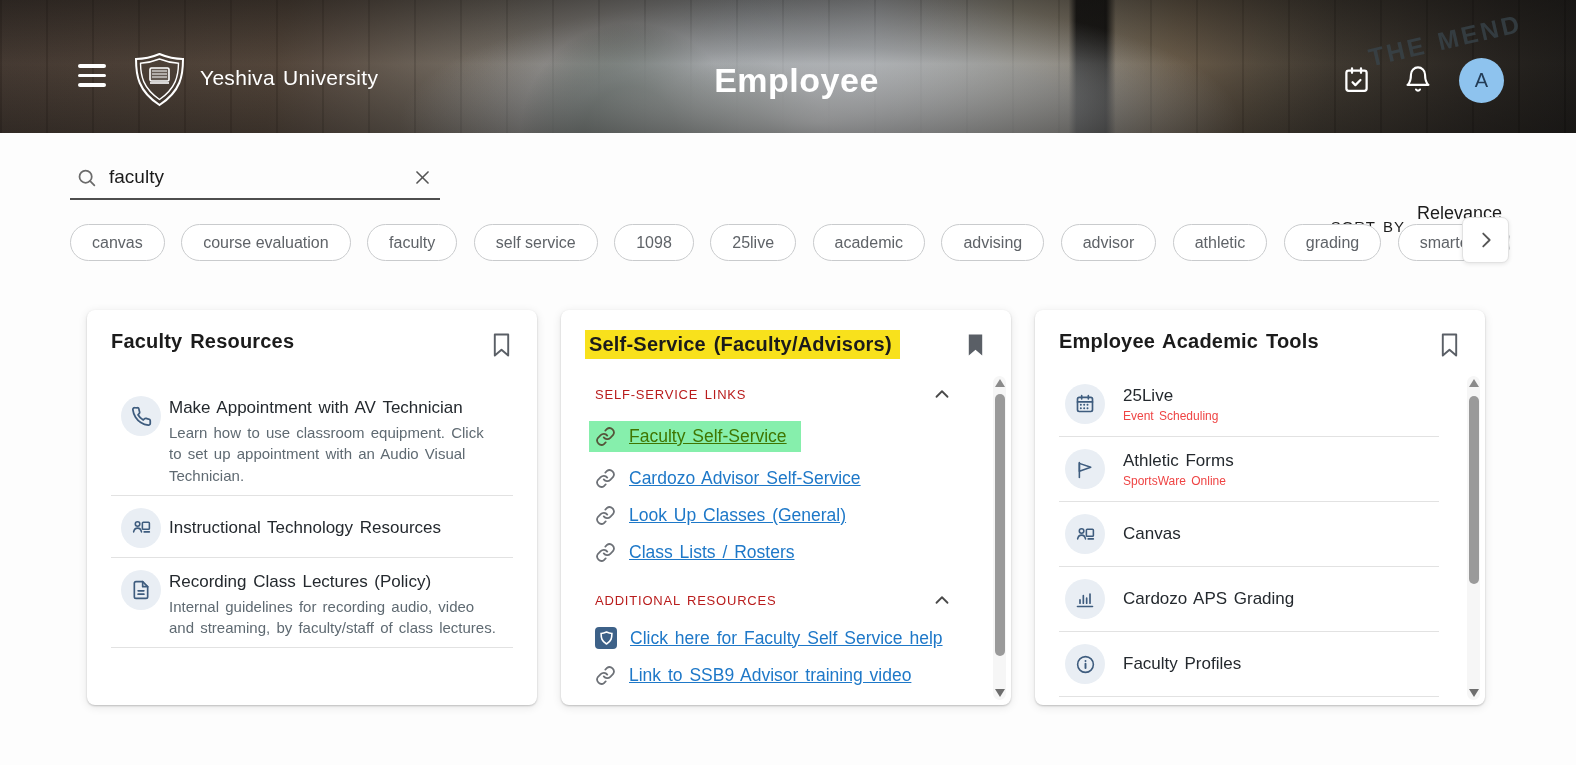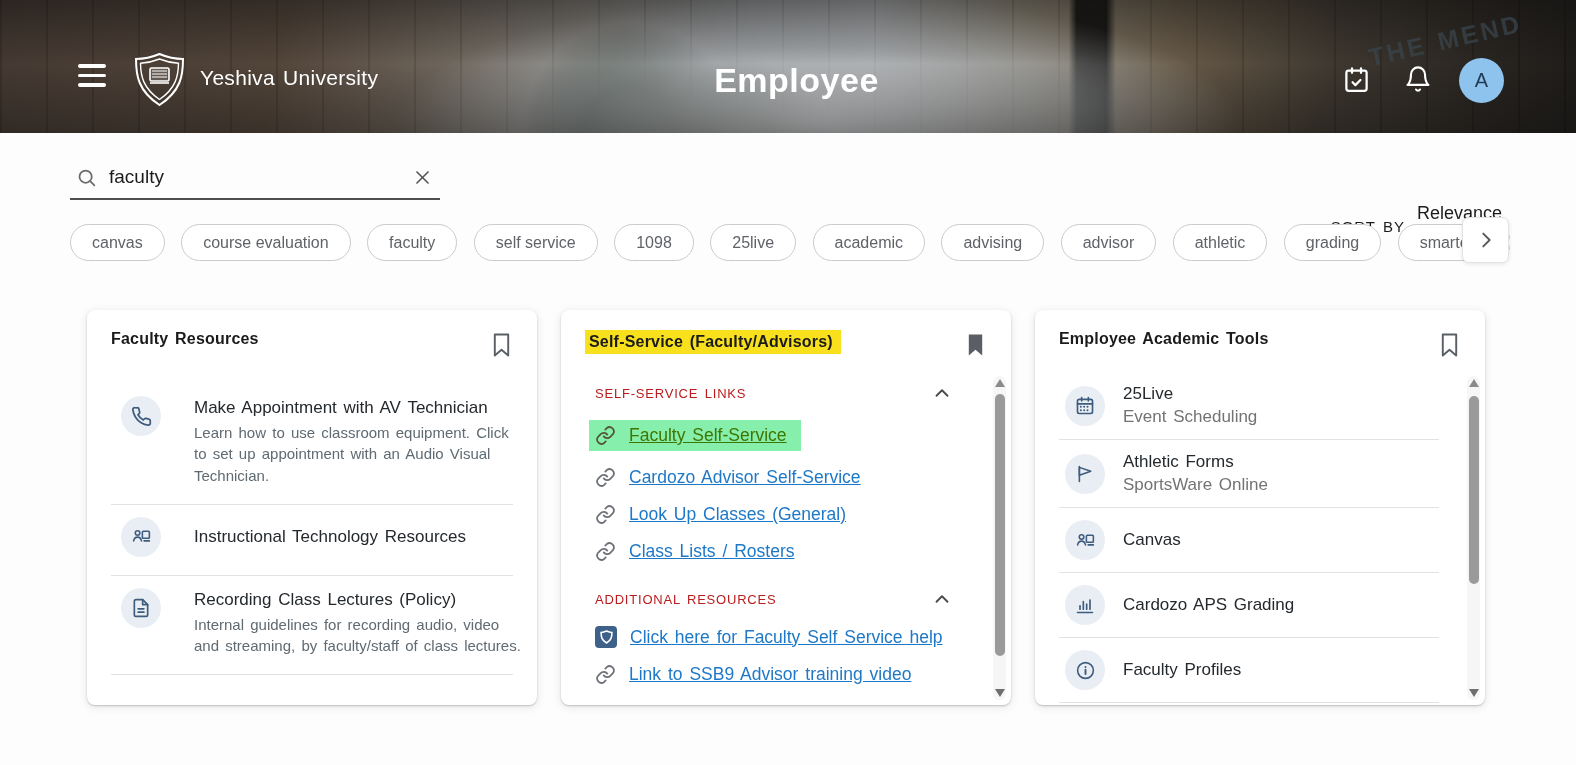--- a/index.html
+++ b/index.html
@@ -55,38 +55,38 @@
     box-shadow:0 1px 4px rgba(0,0,0,.10); cursor:pointer; display:flex;
     align-items:center; justify-content:center; }
 
   
   .cards { position:absolute; left:87px; top:310px; display:grid;
     grid-template-columns:450px 450px 450px; column-gap:24px; }
   .card { position:relative; width:450px; height:395px; background:#fff; border-radius:8px;
     box-shadow:0 1px 2px rgba(0,0,0,.20), 0 2px 10px rgba(0,0,0,.10); overflow:hidden;
     padding:20px 24px; }
   .card-head { display:flex; justify-content:space-between; align-items:flex-start; }
-  .card-title { font-size:16px; font-weight:700; color:#1b1b1b; letter-spacing:.2px; }
+  .card-title { font-size:20px; font-weight:700; color:#1b1b1b; letter-spacing:.2px; }
   .hl { background:#f8e11c; padding:3px 8px 3px 4px; display:inline-block; }
   .bm-btn { border:none; background:none; cursor:pointer; color:#5a5f66; padding:0; margin-top:2px; }
 
   
-  .item { display:flex; align-items:flex-start; gap:33px; padding:12px 0 18px 10px;
+  .item { display:flex; align-items:flex-start; gap:8px; padding:12px 0 9px 10px;
     border-bottom:1px solid #e2e2e2; cursor:pointer; }
   .icircle { flex:0 0 40px; width:40px; height:40px; border-radius:50%; background:#e9eef4;
     color:#3e5c7e; display:flex; align-items:center; justify-content:center; }
   .item-title { font-size:17px; color:#24292e; padding-top:2px; }
   .item-desc { font-size:15px; color:#5f6a72; line-height:1.42; margin-top:4px; width:332px; }
   .center-row { align-items:center; }
   .center-row .item-title { padding-top:0; }
 
   .list1 { margin-top:26px; }
   .list3 { margin-top:14px; margin-right:22px; }
   .list3 .item { padding:12px 0 12px 6px; gap:18px; }
-  .item-sub { font-size:17px; color:#737373; margin-top:3px; }
+  .item-sub { font-size:12px; color:#ef4444; margin-top:3px; }
 
   
   .c2-body { margin-top:24px; margin-right:34px; }
   .sec-head { display:flex; justify-content:space-between; align-items:center; margin:0 0 6px 10px; }
   .sec-title { font-size:13px; color:#b91c1c; letter-spacing:.8px; font-weight:400; }
   .collapse-btn { border:none; background:none; color:#4a4a4a; cursor:pointer; padding:0; }
   .linkrow { display:flex; align-items:center; gap:13px; margin:16px 0 0 10px; }
   .link-icon { color:#6d7177; flex:0 0 auto; display:flex; }
   .linkrow a { font-size:17.5px; color:#1e78c8; text-decoration:underline; cursor:pointer; }
   .linkrow.hl-row { background:#86efac; width:max-content; padding:5px 14px 5px 6px; margin-left:4px; }

